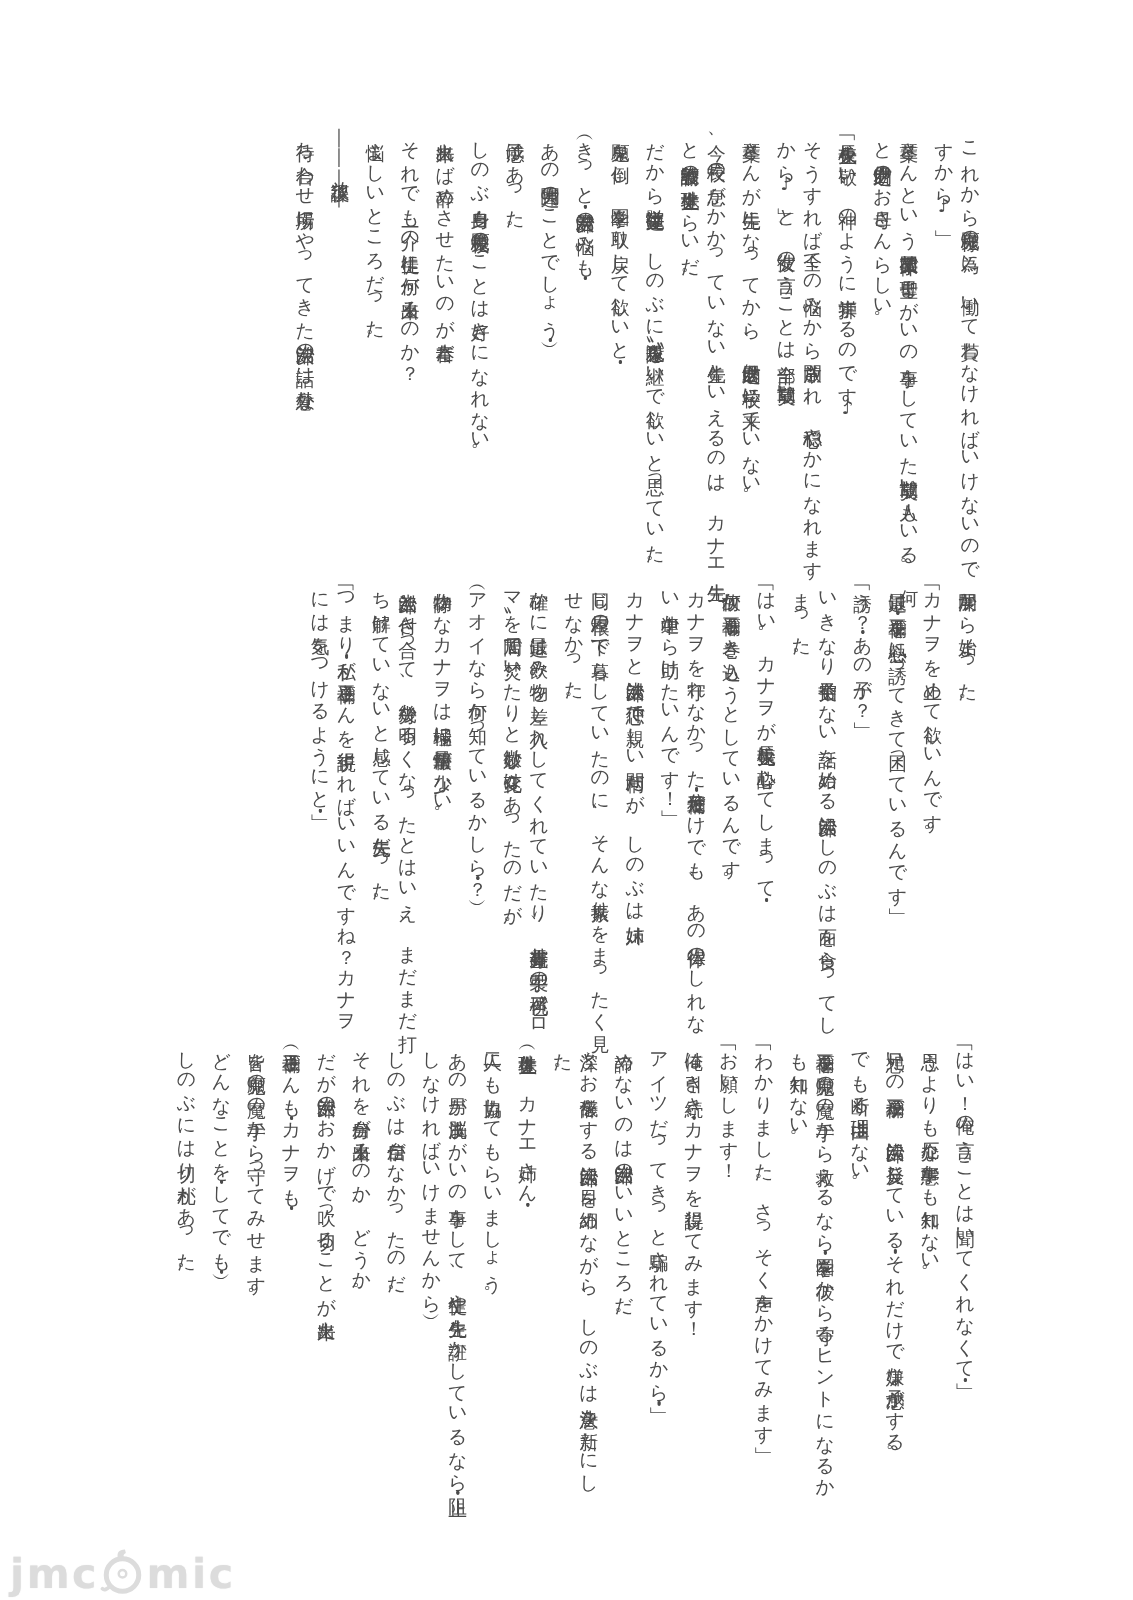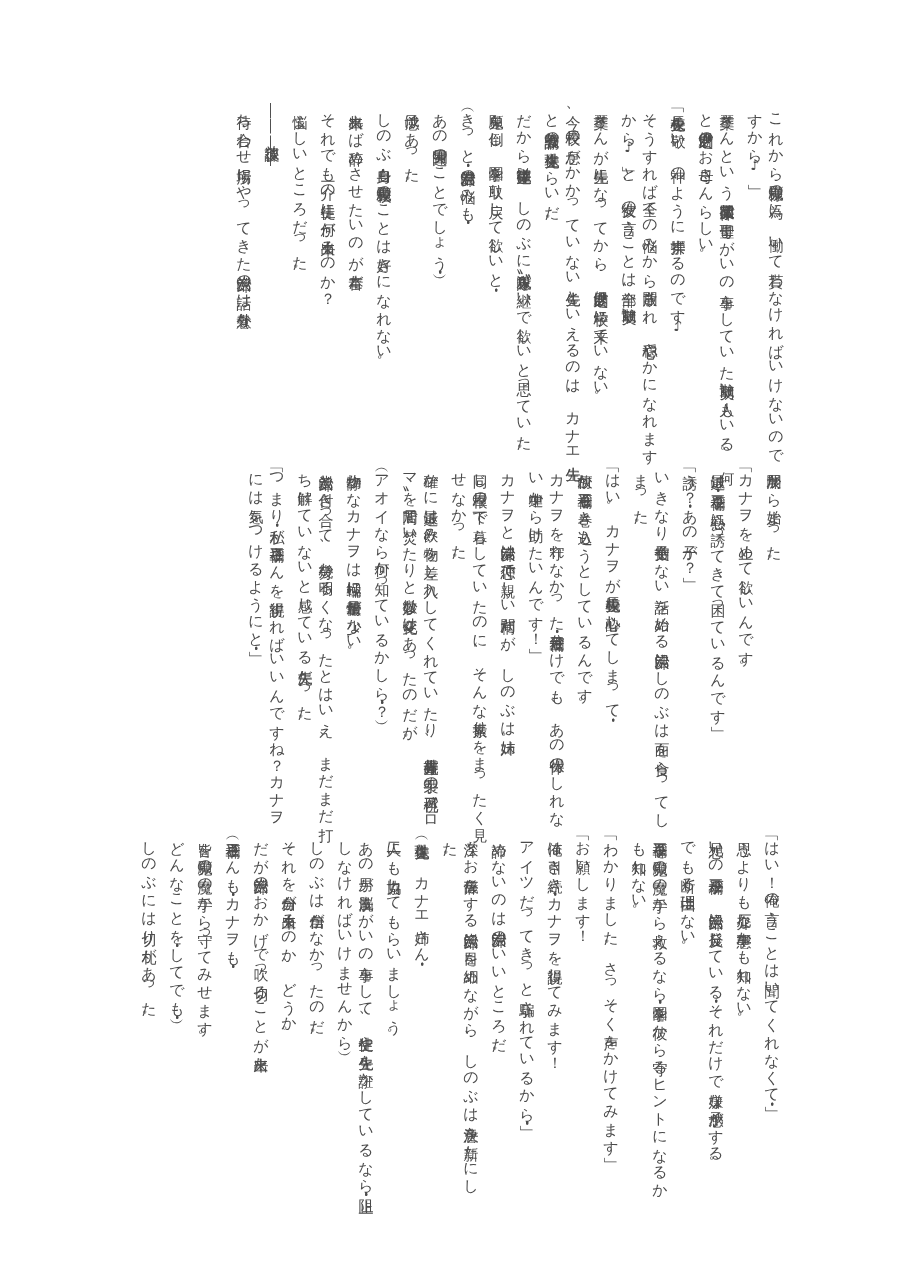--- a/index.html
+++ b/index.html
@@ -115,14 +115,26 @@
       <p class="line">あの男が洗脳まがいの事をして、生徒や先生を誑かしているなら・・・阻止しなければいけませんから）</p>
       <p class="line">しのぶは自信がなかったのだ。</p>
       <p class="line">それを自分が出来るのか、どうか。</p>
       <p class="line">だが炭治郎のおかげで吹っ切ることが出来た。</p>
       <p class="line">（禰豆子さんも・・・カナヲも・・・</p>
       <p class="line">皆を鬼願の魔の手から守ってみせます。</p>
       <p class="line">どんなことを・・・してでも・・・）</p>
       <p class="line">しのぶには切り札があった。</p>
     </div>
 
+  <div class="watermark" style="color: rgb(220, 220, 220);">
+    <span class="wm-text">jmc</span>
+    <span>
+      <svg width="36" height="38" viewBox="0 0 36 38" aria-hidden="true">
+        <circle cx="18" cy="21" r="13" fill="none" stroke="#dcdcdc" stroke-width="4"></circle>
+        <path d="M16 8 q-2 -6 4 -6 q-4 2 -2 6" fill="none" stroke="#dcdcdc" stroke-width="3" stroke-linecap="round"></path>
+        <circle cx="18" cy="20" r="3" fill="none" stroke="#dcdcdc" stroke-width="2"></circle>
+        <path d="M8 30 q-4 4 -6 2" fill="none" stroke="#dcdcdc" stroke-width="3" stroke-linecap="round"></path>
+      </svg>
+    </span>
+    <span class="wm-text">mic</span>
+  </div>
 
 </div>
 
 </body></html>

